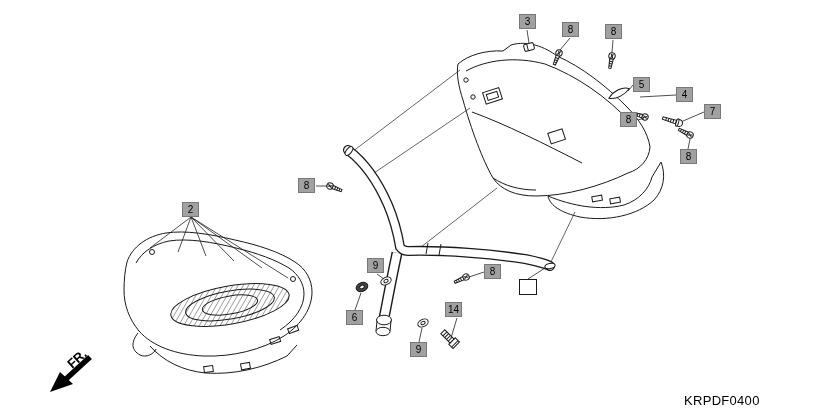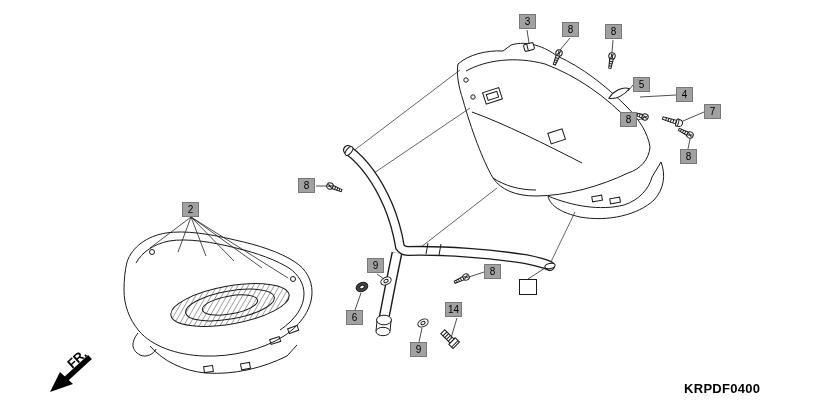--- a/index.html
+++ b/index.html
@@ -8,22 +8,22 @@
   #stage{position:relative;width:840px;height:420px;background:#fff;overflow:hidden}
   svg.art{position:absolute;left:0;top:0;z-index:1}
   .callout{
     position:absolute;min-width:17px;height:15px;padding:0 2px;
     background:#a1a1a1;border:1px solid #787878;
     font-size:10px;line-height:13px;text-align:center;color:#000;
     z-index:3;cursor:pointer;user-select:none
   }
   .callout.blank{background:#fff;border-color:#1a1a1a;width:18px;height:16px}
   .part-code{
-    position:absolute;left:684px;top:381px;z-index:3;
-    font-size:13px;font-weight:700;letter-spacing:.3px
+    position:absolute;left:684px;top:393px;z-index:3;
+    font-size:13px;font-weight:400;letter-spacing:.3px
   }
 </style>
 </head>
 <body>
 
 <div id="stage">
 
   <svg class="art" width="840" height="420" viewBox="0 0 840 420">
     <defs>
       <pattern id="hatch" width="4.5" height="4.5" patternUnits="userSpaceOnUse" patternTransform="rotate(40)">

